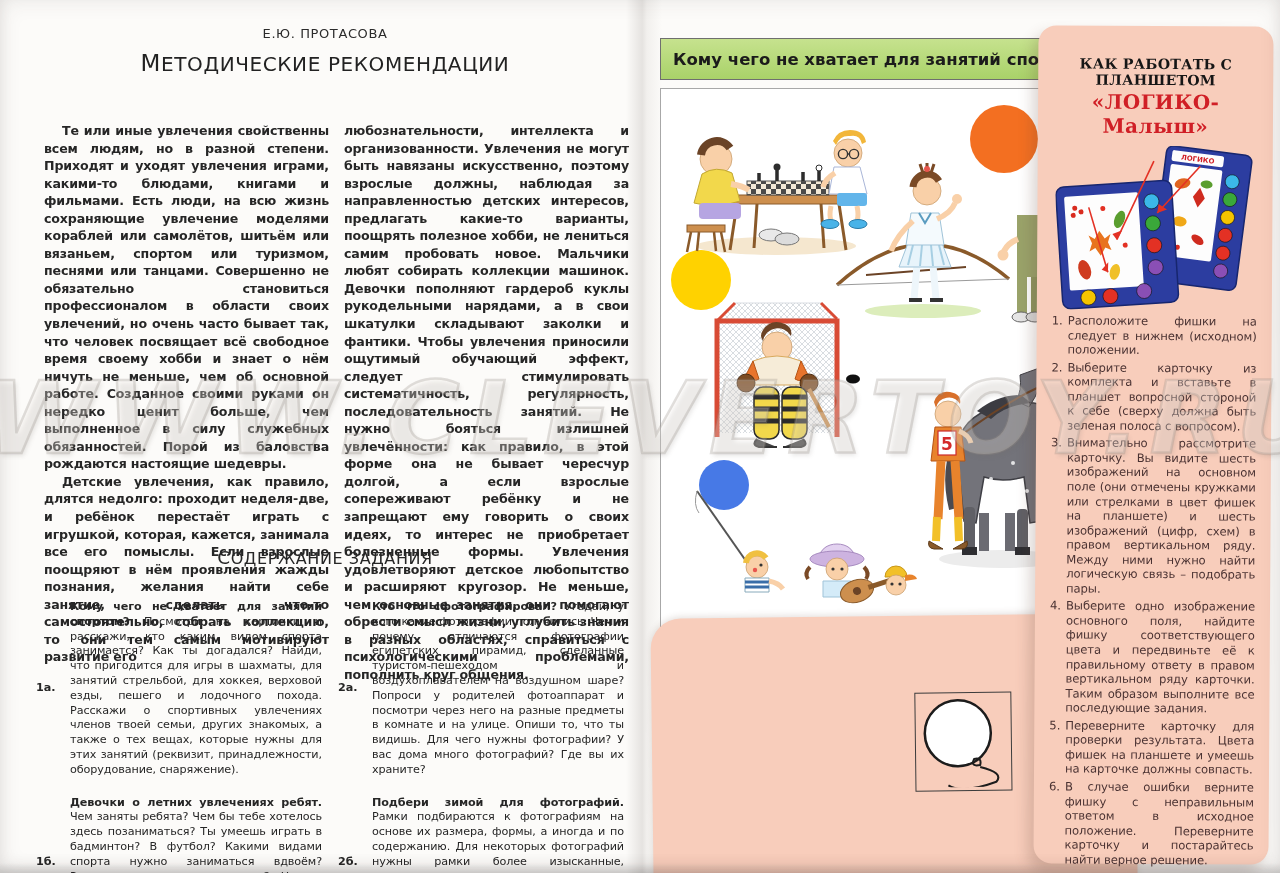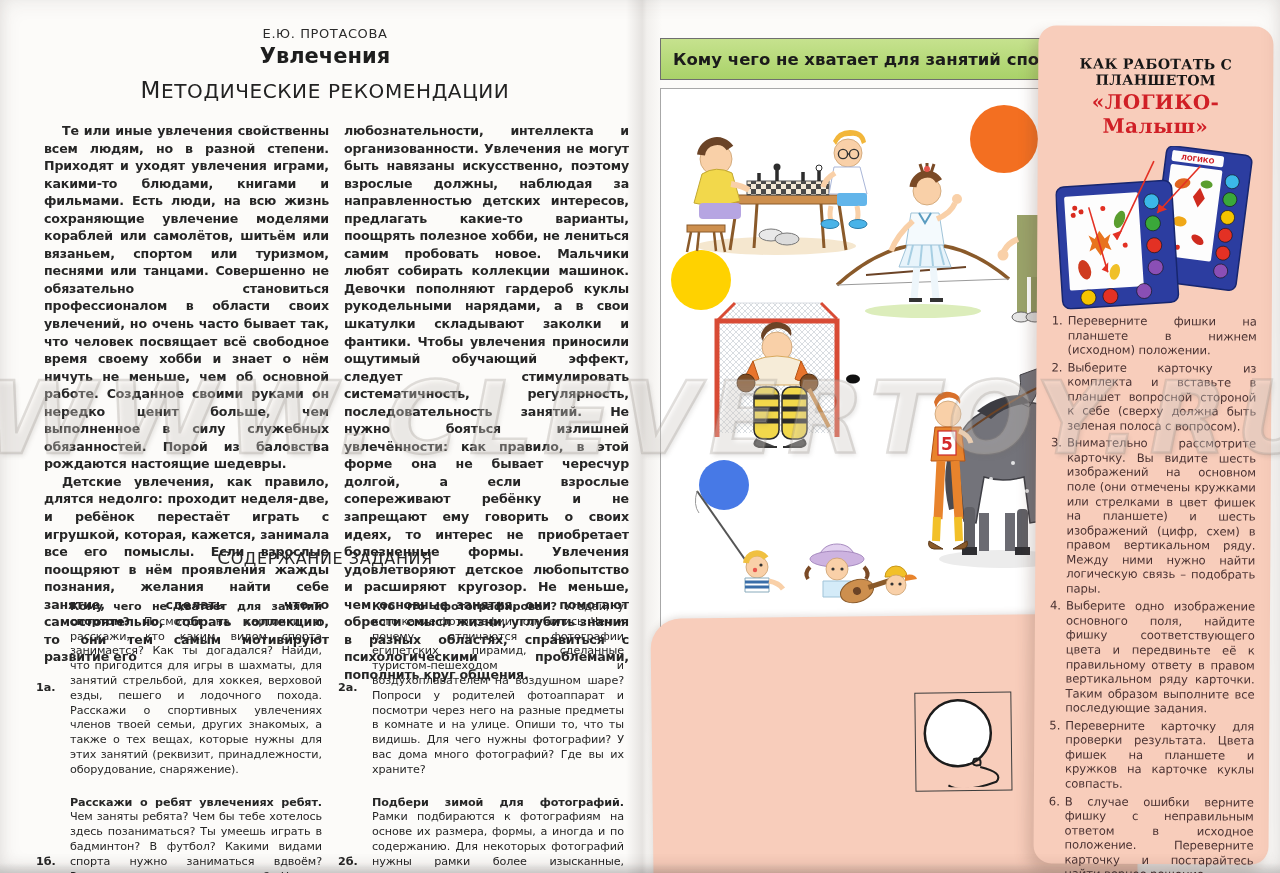--- a/index.html
+++ b/index.html
@@ -73,42 +73,41 @@
     text-shadow:2px 3px 4px rgba(110,105,100,0.16); }
 </style>
 </head>
 <body>
 
 <div class="photo">
 
   <section class="page-left">
     <div class="lp-head">
       <div class="lp-author">Е.Ю. ПРОТАСОВА</div>
-      <div class="lp-title">Увлечения</div>
       <div class="lp-h1">МЕТОДИЧЕСКИЕ РЕКОМЕНДАЦИИ</div>
     </div>
 
     <div class="cols col-a" style="position:absolute;">
       <p class="p ind">Те или иные увлечения свойственны всем людям, но в разной степени. Приходят и уходят увлечения играми, какими-то блюдами, книгами и фильмами. Есть люди, на всю жизнь сохраняющие увлечение моделями кораблей или самолётов, шитьём или вязаньем, спортом или туризмом, песнями или танцами. Совершенно не обязательно становиться профессионалом в области своих увлечений, но очень часто бывает так, что человек посвящает всё свободное время своему хобби и знает о нём ничуть не меньше, чем об основной работе. Созданное своими руками он нередко ценит больше, чем выполненное в силу служебных обязанностей. Порой из баловства рождаются настоящие шедевры.</p>
       <p class="p ind">Детские увлечения, как правило, длятся недолго: проходит неделя-две, и ребёнок перестаёт играть с игрушкой, которая, кажется, занимала все его помыслы. Если взрослые поощряют в нём проявления жажды познания, желания найти себе занятие, сделать что-то самостоятельно, собрать коллекцию, то они тем самым мотивируют развитие его</p>
     </div>
     <div class="cols col-b" style="position:absolute;">
       <p class="p">любознательности, интеллекта и организованности. Увлечения не могут быть навязаны искусственно, поэтому взрослые должны, наблюдая за направленностью детских интересов, предлагать какие-то варианты, поощрять полезное хобби, не лениться самим пробовать новое. Мальчики любят собирать коллекции машинок. Девочки пополняют гардероб куклы рукодельными нарядами, а в свои шкатулки складывают заколки и фантики. Чтобы увлечения приносили ощутимый обучающий эффект, следует стимулировать систематичность, регулярность, последовательность занятий. Не нужно бояться излишней увлечённости: как правило, в этой форме она не бывает чересчур долгой, а если взрослые сопереживают ребёнку и не запрещают ему говорить о своих идеях, то интерес не приобретает болезненные формы. Увлечения удовлетворяют детское любопытство и расширяют кругозор. Не меньше, чем основные занятия, они помогают обрести смысл жизни, углубить знания в разных областях, справиться с психологическими проблемами, пополнить круг общения.</p>
     </div>
 
     <div class="lp-h2">СОДЕРЖАНИЕ ЗАДАНИЯ</div>
 
     <div class="items items-a" style="position:absolute;">
       <div class="item">
         <span class="num">1а.</span>
         <p><span class="lead">Кому чего не хватает для занятий спортом?</span> <span>Посмотри на картинки и расскажи, кто каким видом спорта занимается? Как ты догадался? Найди, что пригодится для игры в шахматы, для занятий стрельбой, для хоккея, верховой езды, пешего и лодочного похода. Расскажи о спортивных увлечениях членов твоей семьи, других знакомых, а также о тех вещах, которые нужны для этих занятий (реквизит, принадлежности, оборудование, снаряжение).</span></p>
       </div>
       <div class="item">
         <span class="num">1б.</span>
-        <p><span class="lead">Расскажи о ребят увлечениях ребят.</span> <span>Чем заняты ребята? Чем бы тебе хотелось здесь позаниматься? Ты умеешь играть в бадминтон? В футбол? Какими видами спорта нужно заниматься вдвоём? Рисование – это тоже спорт? Назови разные виды спорта, которыми можно заниматься зимой. Есть ли такой спорт, которым можно заниматься в помещении?</span></p>
+        <p><span class="lead">Девочки о летних увлечениях ребят.</span> <span>Чем заняты ребята? Чем бы тебе хотелось здесь позаниматься? Ты умеешь играть в бадминтон? В футбол? Какими видами спорта нужно заниматься вдвоём? Рисование – это тоже спорт? Назови разные виды спорта, которыми можно заниматься зимой. Есть ли такой спорт, которым можно заниматься в помещении?</span></p>
       </div>
     </div>
     <div class="items items-b" style="position:absolute;">
       <div class="item">
         <span class="num">2а.</span>
         <p><span class="lead">Кто что сфотографировал?</span> <span>Угадай, у кого какие фотографии получились. Чем и почему отличаются фотографии египетских пирамид, сделанные туристом-пешеходом и воздухоплавателем на воздушном шаре? Попроси у родителей фотоаппарат и посмотри через него на разные предметы в комнате и на улице. Опиши то, что ты видишь. Для чего нужны фотографии? У вас дома много фотографий? Где вы их храните?</span></p>
       </div>
       <div class="item">
         <span class="num">2б.</span>
         <p><span class="lead">Подбери зимой для фотографий.</span> <span>Рамки подбираются к фотографиям на основе их размера, формы, а иногда и по содержанию. Для некоторых фотографий нужны рамки более изысканные, романтичные, выполненные в старинном стиле или, наоборот, ультрасовременные. Возьми несколько семейных фотографий и сделай к ним рамки. Какие</span></p>
@@ -336,37 +335,37 @@
         <path d="M36 60 L51 126" stroke="#e33124" stroke-width="1.6"></path>
         <path d="M51 126 l1 -10 -7 7 z" fill="#e33124"></path>
         <path d="M150 26 L104 70" stroke="#e33124" stroke-width="1.6"></path>
         <path d="M104 70 l10 -3 -8 -6 z" fill="#e33124"></path>
       </g>
     </svg>
 
     <div class="steps">
       <div class="step">
         <span class="n">1.</span>
-        <p>Переверните фишки на планшете в нижнем (исходном) положении.</p>
+        <p>Расположите фишки на следует в нижнем (исходном) положении.</p>
       </div>
       <div class="step">
         <span class="n">2.</span>
         <p>Выберите карточку из комплекта и вставьте в планшет вопросной стороной к себе (сверху должна быть зеленая полоса с вопросом).</p>
       </div>
       <div class="step">
         <span class="n">3.</span>
         <p>Внимательно рассмотрите карточку. Вы видите шесть изображений на основном поле (они отмечены кружками или стрелками в цвет фишек на планшете) и шесть изображений (цифр, схем) в правом вертикальном ряду. Между ними нужно найти логическую связь – подобрать пары.</p>
       </div>
       <div class="step">
         <span class="n">4.</span>
         <p>Выберите одно изображение основного поля, найдите фишку соответствующего цвета и передвиньте её к правильному ответу в правом вертикальном ряду карточки. Таким образом выполните все последующие задания.</p>
       </div>
       <div class="step">
         <span class="n">5.</span>
-        <p>Переверните карточку для проверки результата. Цвета фишек на планшете и кружков на карточке куклы совпасть.</p>
+        <p>Переверните карточку для проверки результата. Цвета фишек на планшете и умеешь на карточке должны совпасть.</p>
       </div>
       <div class="step">
         <span class="n">6.</span>
         <p>В случае ошибки верните фишку с неправильным ответом в исходное положение. Переверните карточку и постарайтесь найти верное решение.</p>
       </div>
 
     </div>
   </aside>
 
   <div class="watermark">WWW.CLEVERTOY.RU</div>

